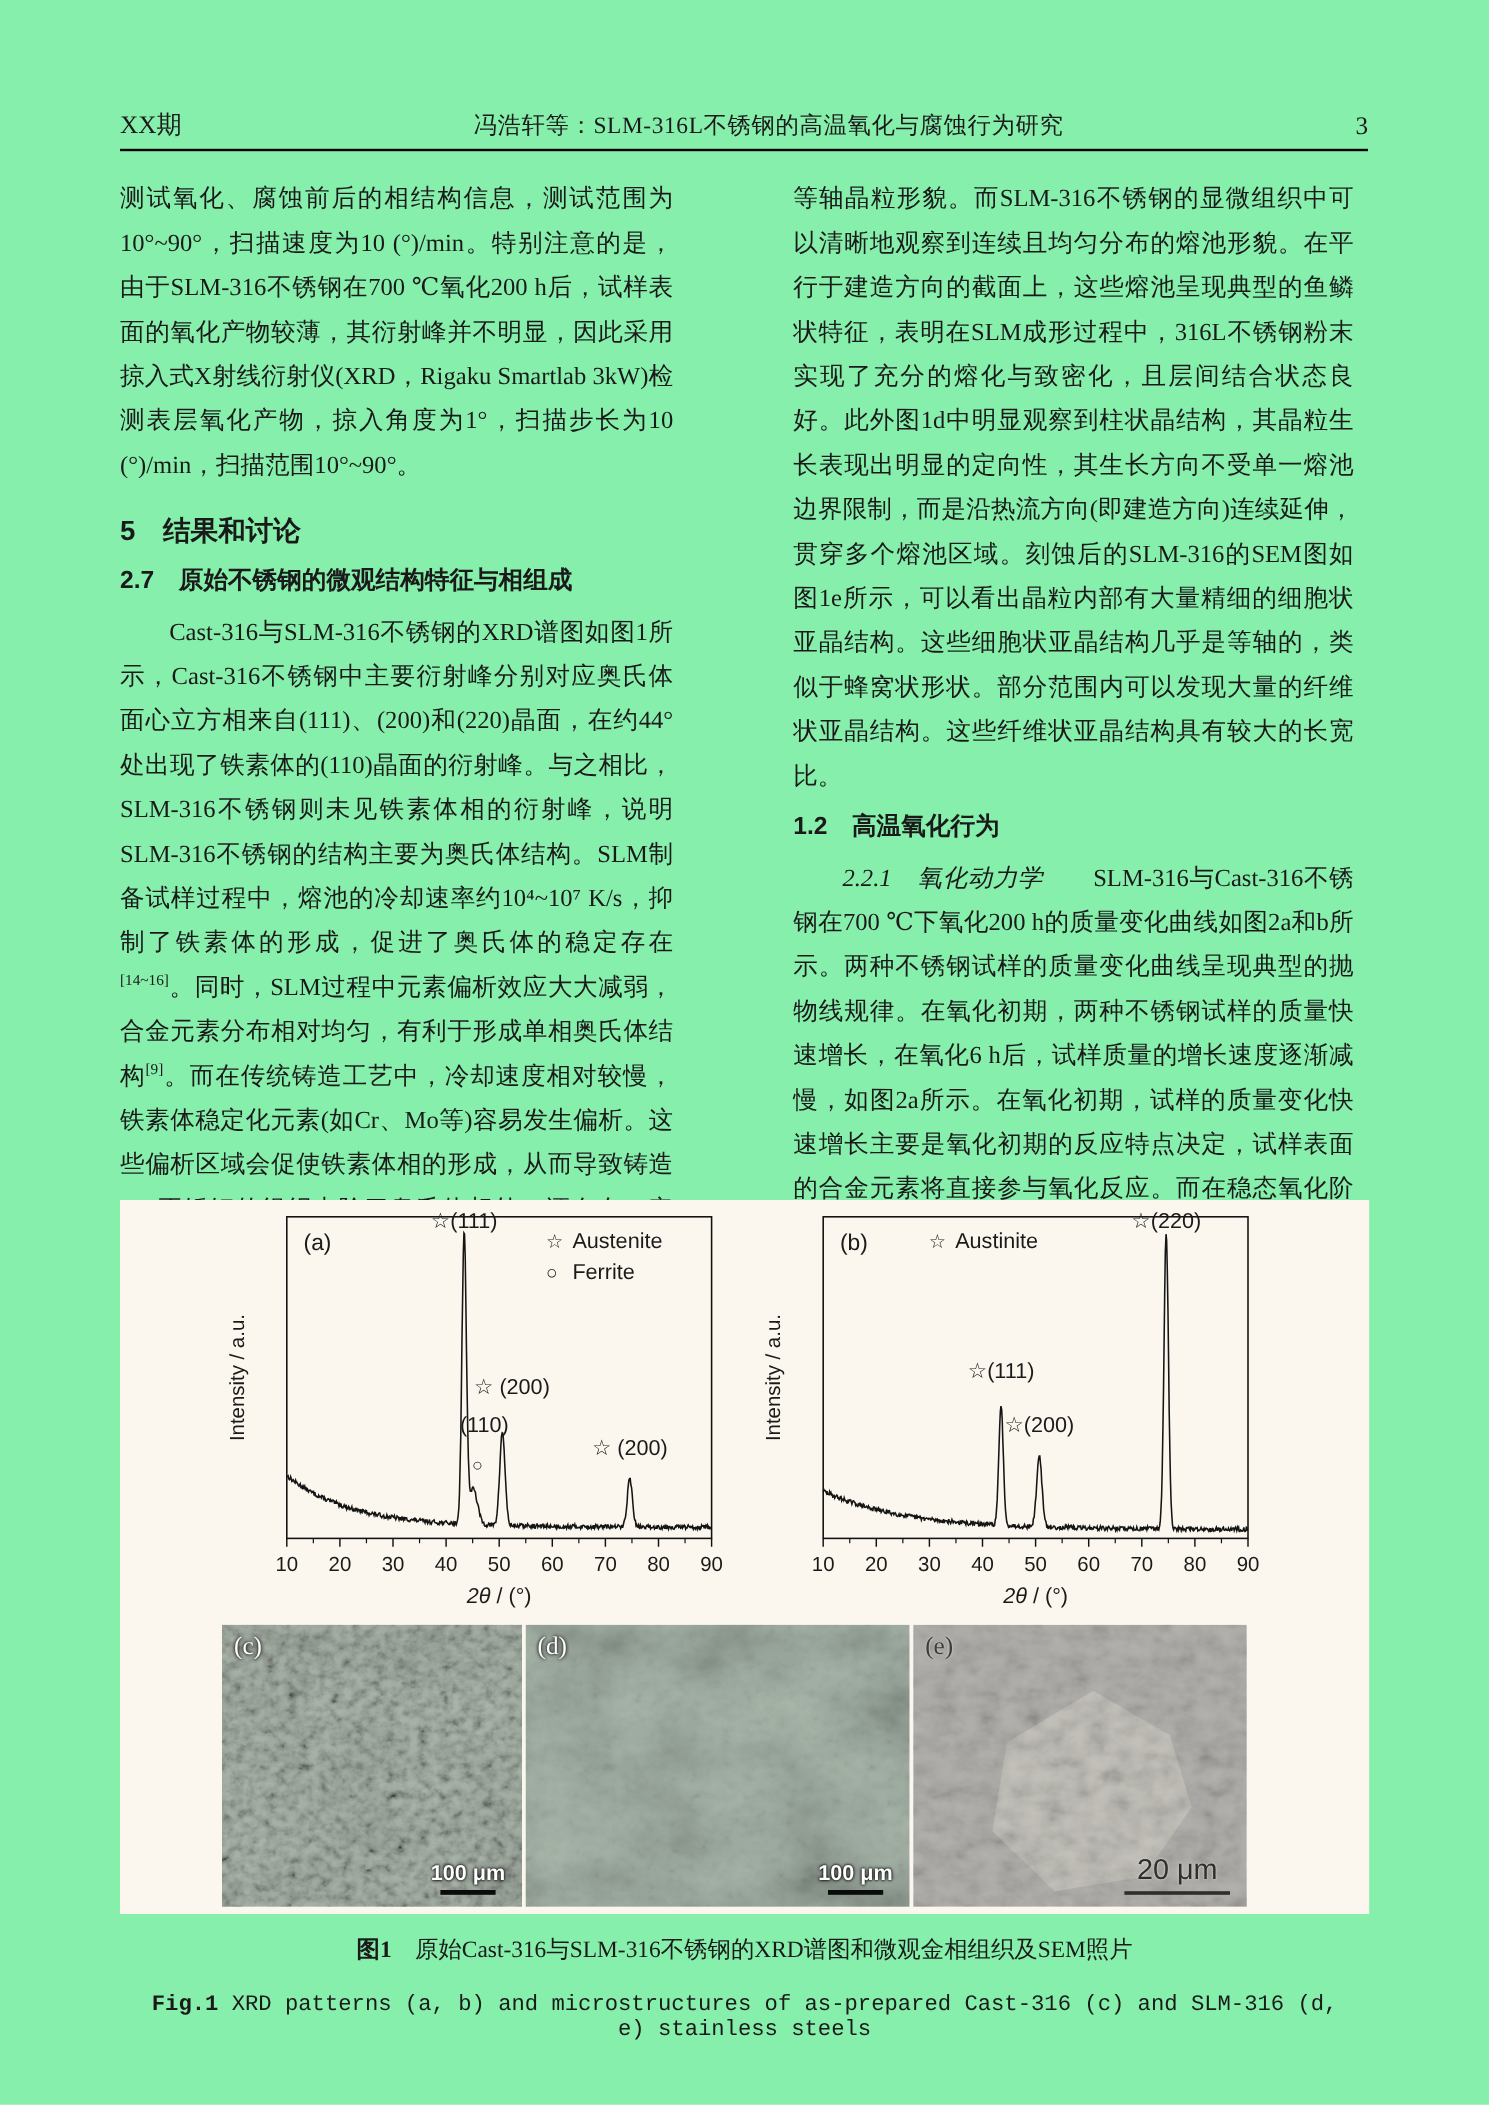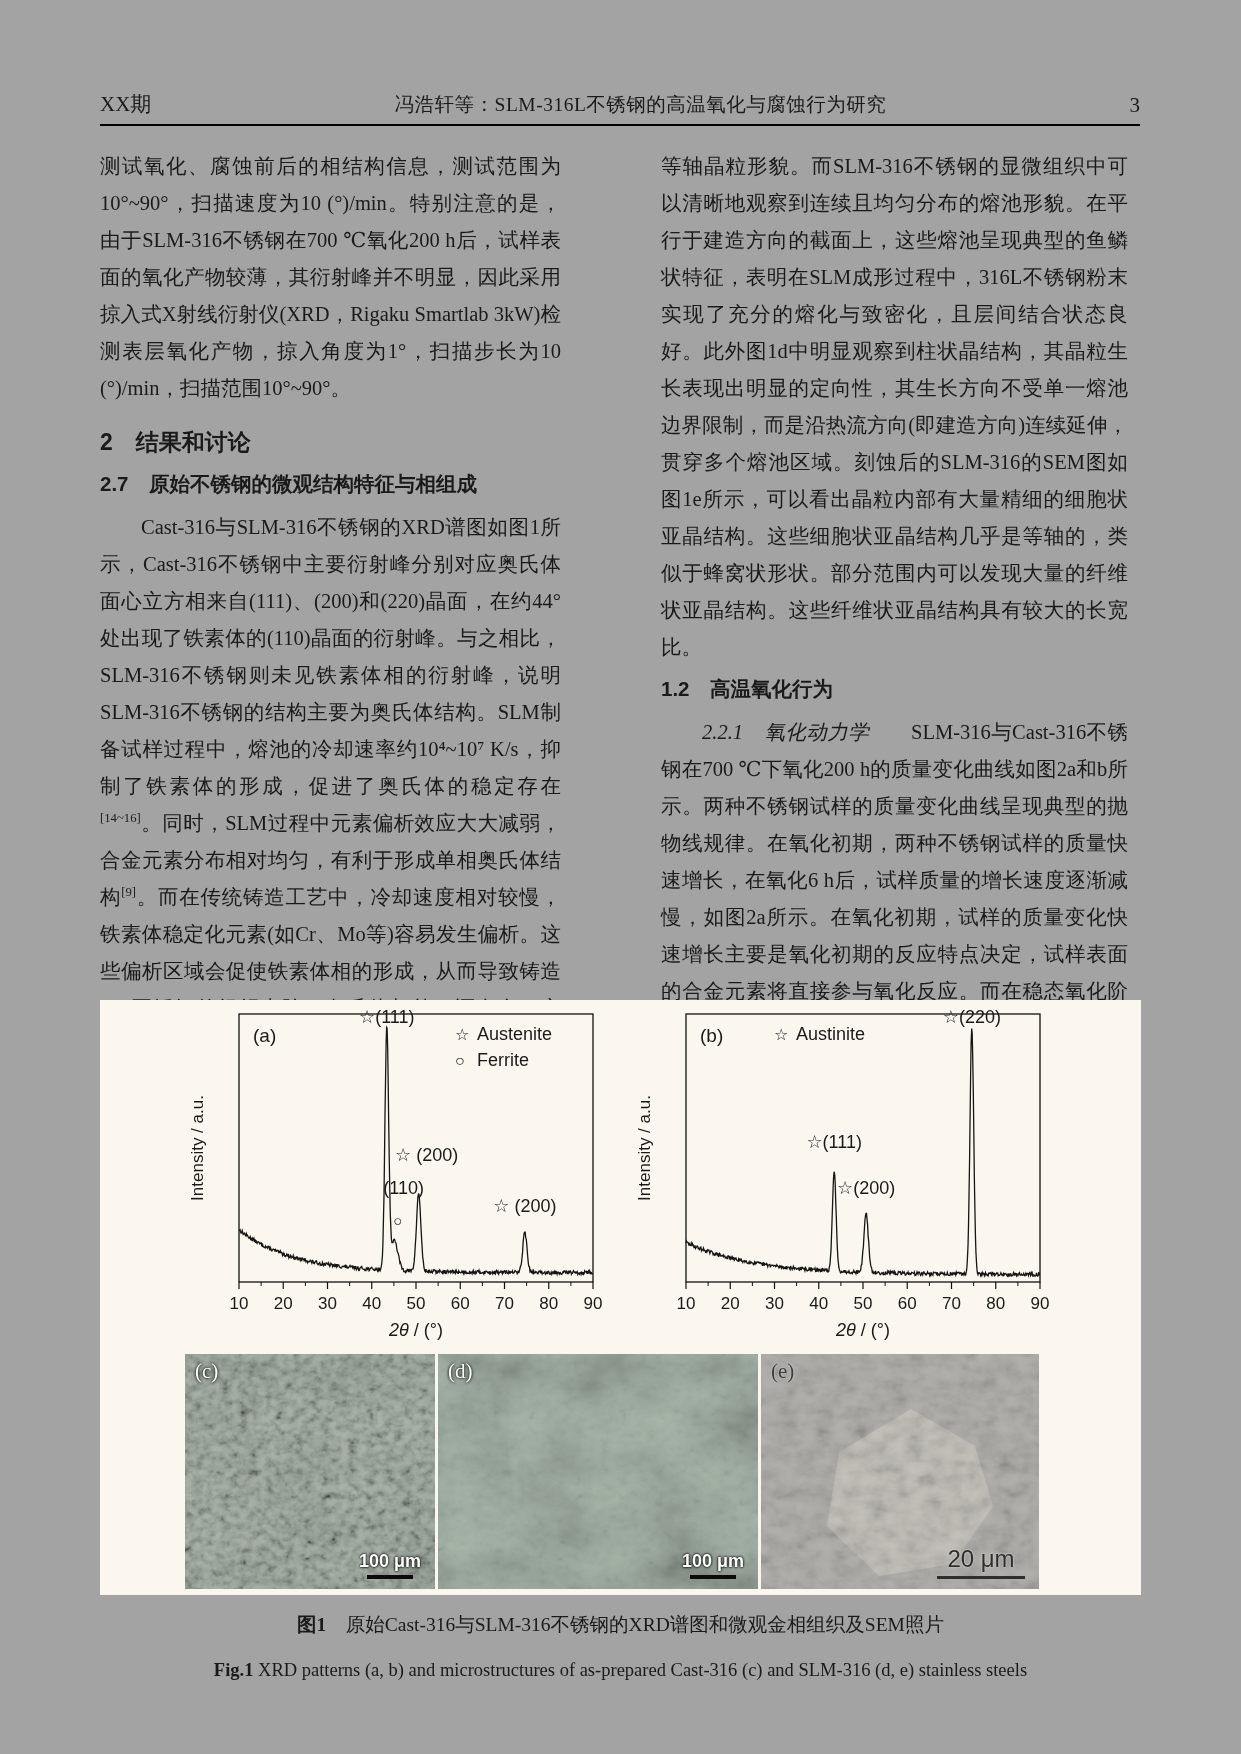--- a/index.html
+++ b/index.html
@@ -1,20 +1,20 @@
 <!DOCTYPE html>
 <html><head>
 <meta charset="utf-8">
 <style>
   html,body{margin:0;padding:0;background:#e8e8e8;}
   .page{
     position:relative;
     width:1241px;height:1754px;
     margin:0 auto;
-    background:#a3a3a3;
+    background:#86efac;
     font-family:"Liberation Serif","DejaVu Serif",serif;
     color:#1a1a1a;
     overflow:hidden;
   }
   
   .header{
     position:absolute;left:100px;right:101px;top:86px;height:40px;
     border-bottom:2px solid #000;
     display:flex;align-items:flex-end;justify-content:space-between;
     padding-bottom:6px;box-sizing:border-box;
@@ -61,37 +61,37 @@
   .scalebar{position:absolute;right:14px;bottom:10px;text-align:center;}
   .scalebar .sb-text{
     font-size:18px;font-weight:bold;color:#fff;
     text-shadow:0 0 2px #000,0 0 3px #000;display:block;
   }
   .scalebar .sb-bar{height:4px;background:#0b0b0b;width:46px;margin:3px auto 0;}
   .scalebar.dark .sb-text{color:#2e2e2c;text-shadow:0 0 2px #e8e8e4;font-weight:normal;font-size:24px;}
   .scalebar.dark .sb-bar{background:#2e2e2c;height:3px;width:88px;}
   .captions{margin-top:16px;text-align:center;}
   .cap-cn{font-size:19.5px;margin:0 0 22px 0;}
-  .cap-en{font-size:18.5px;margin:12px;}
+  .cap-en{font-size:18.5px;margin:12px;font-family:Liberation Mono, monospace;}
 </style>
 </head>
 <body>
 
 <div class="page">
 
   <div class="header">
     <span class="issue">XX期</span>
     <span class="running-title">冯浩轩等：SLM-316L不锈钢的高温氧化与腐蚀行为研究</span>
     <span class="pageno">3</span>
   </div>
 
   <div class="columns">
     <div class="col left">
       <p>测试氧化、腐蚀前后的相结构信息，测试范围为10°~90°，扫描速度为10 (°)/min。特别注意的是，由于SLM-316不锈钢在700 ℃氧化200 h后，试样表面的氧化产物较薄，其衍射峰并不明显，因此采用掠入式X射线衍射仪(XRD，Rigaku Smartlab 3kW)检测表层氧化产物，掠入角度为1°，扫描步长为10 (°)/min，扫描范围10°~90°。</p>
-      <h2 class="sec">2　结果和讨论</h2>
+      <h2 class="sec">5　结果和讨论</h2>
       <h3 class="subsec">2.7　原始不锈钢的微观结构特征与相组成</h3>
       <p class="indent">Cast-316与SLM-316不锈钢的XRD谱图如图1所示，Cast-316不锈钢中主要衍射峰分别对应奥氏体面心立方相来自(111)、(200)和(220)晶面，在约44°处出现了铁素体的(110)晶面的衍射峰。与之相比，SLM-316不锈钢则未见铁素体相的衍射峰，说明SLM-316不锈钢的结构主要为奥氏体结构。SLM制备试样过程中，熔池的冷却速率约10⁴~10⁷ K/s，抑制了铁素体的形成，促进了奥氏体的稳定存在<sup>[14~16]</sup>。同时，SLM过程中元素偏析效应大大减弱，合金元素分布相对均匀，有利于形成单相奥氏体结构<sup>[9]</sup>。而在传统铸造工艺中，冷却速度相对较慢，铁素体稳定化元素(如Cr、Mo等)容易发生偏析。这些偏析区域会促使铁素体相的形成，从而导致铸造316不锈钢的组织中除了奥氏体相外，还存在一定量的铁素体相。</p>
       <p class="indent">从微观形貌上看，铸造316不锈钢呈现出典型的</p>
     </div>
     <div class="col right">
       <p>等轴晶粒形貌。而SLM-316不锈钢的显微组织中可以清晰地观察到连续且均匀分布的熔池形貌。在平行于建造方向的截面上，这些熔池呈现典型的鱼鳞状特征，表明在SLM成形过程中，316L不锈钢粉末实现了充分的熔化与致密化，且层间结合状态良好。此外图1d中明显观察到柱状晶结构，其晶粒生长表现出明显的定向性，其生长方向不受单一熔池边界限制，而是沿热流方向(即建造方向)连续延伸，贯穿多个熔池区域。刻蚀后的SLM-316的SEM图如图1e所示，可以看出晶粒内部有大量精细的细胞状亚晶结构。这些细胞状亚晶结构几乎是等轴的，类似于蜂窝状形状。部分范围内可以发现大量的纤维状亚晶结构。这些纤维状亚晶结构具有较大的长宽比。</p>
       <h3 class="subsec">1.2　高温氧化行为</h3>
       <p class="indent"><span class="kai">2.2.1　氧化动力学</span>　　SLM-316与Cast-316不锈钢在700 ℃下氧化200 h的质量变化曲线如图2a和b所示。两种不锈钢试样的质量变化曲线呈现典型的抛物线规律。在氧化初期，两种不锈钢试样的质量快速增长，在氧化6 h后，试样质量的增长速度逐渐减慢，如图2a所示。在氧化初期，试样的质量变化快速增长主要是氧化初期的反应特点决定，试样表面的合金元素将直接参与氧化反应。而在稳态氧化阶段，氧化反应则由元素的扩散行为控制<sup>[17]</sup>。在700 ℃下氧化200 h后，SLM-316与Cast-316不锈钢试样的增重分别0.047和0.083 mg/cm²。SLM-316</p>
     </div>
   </div>

